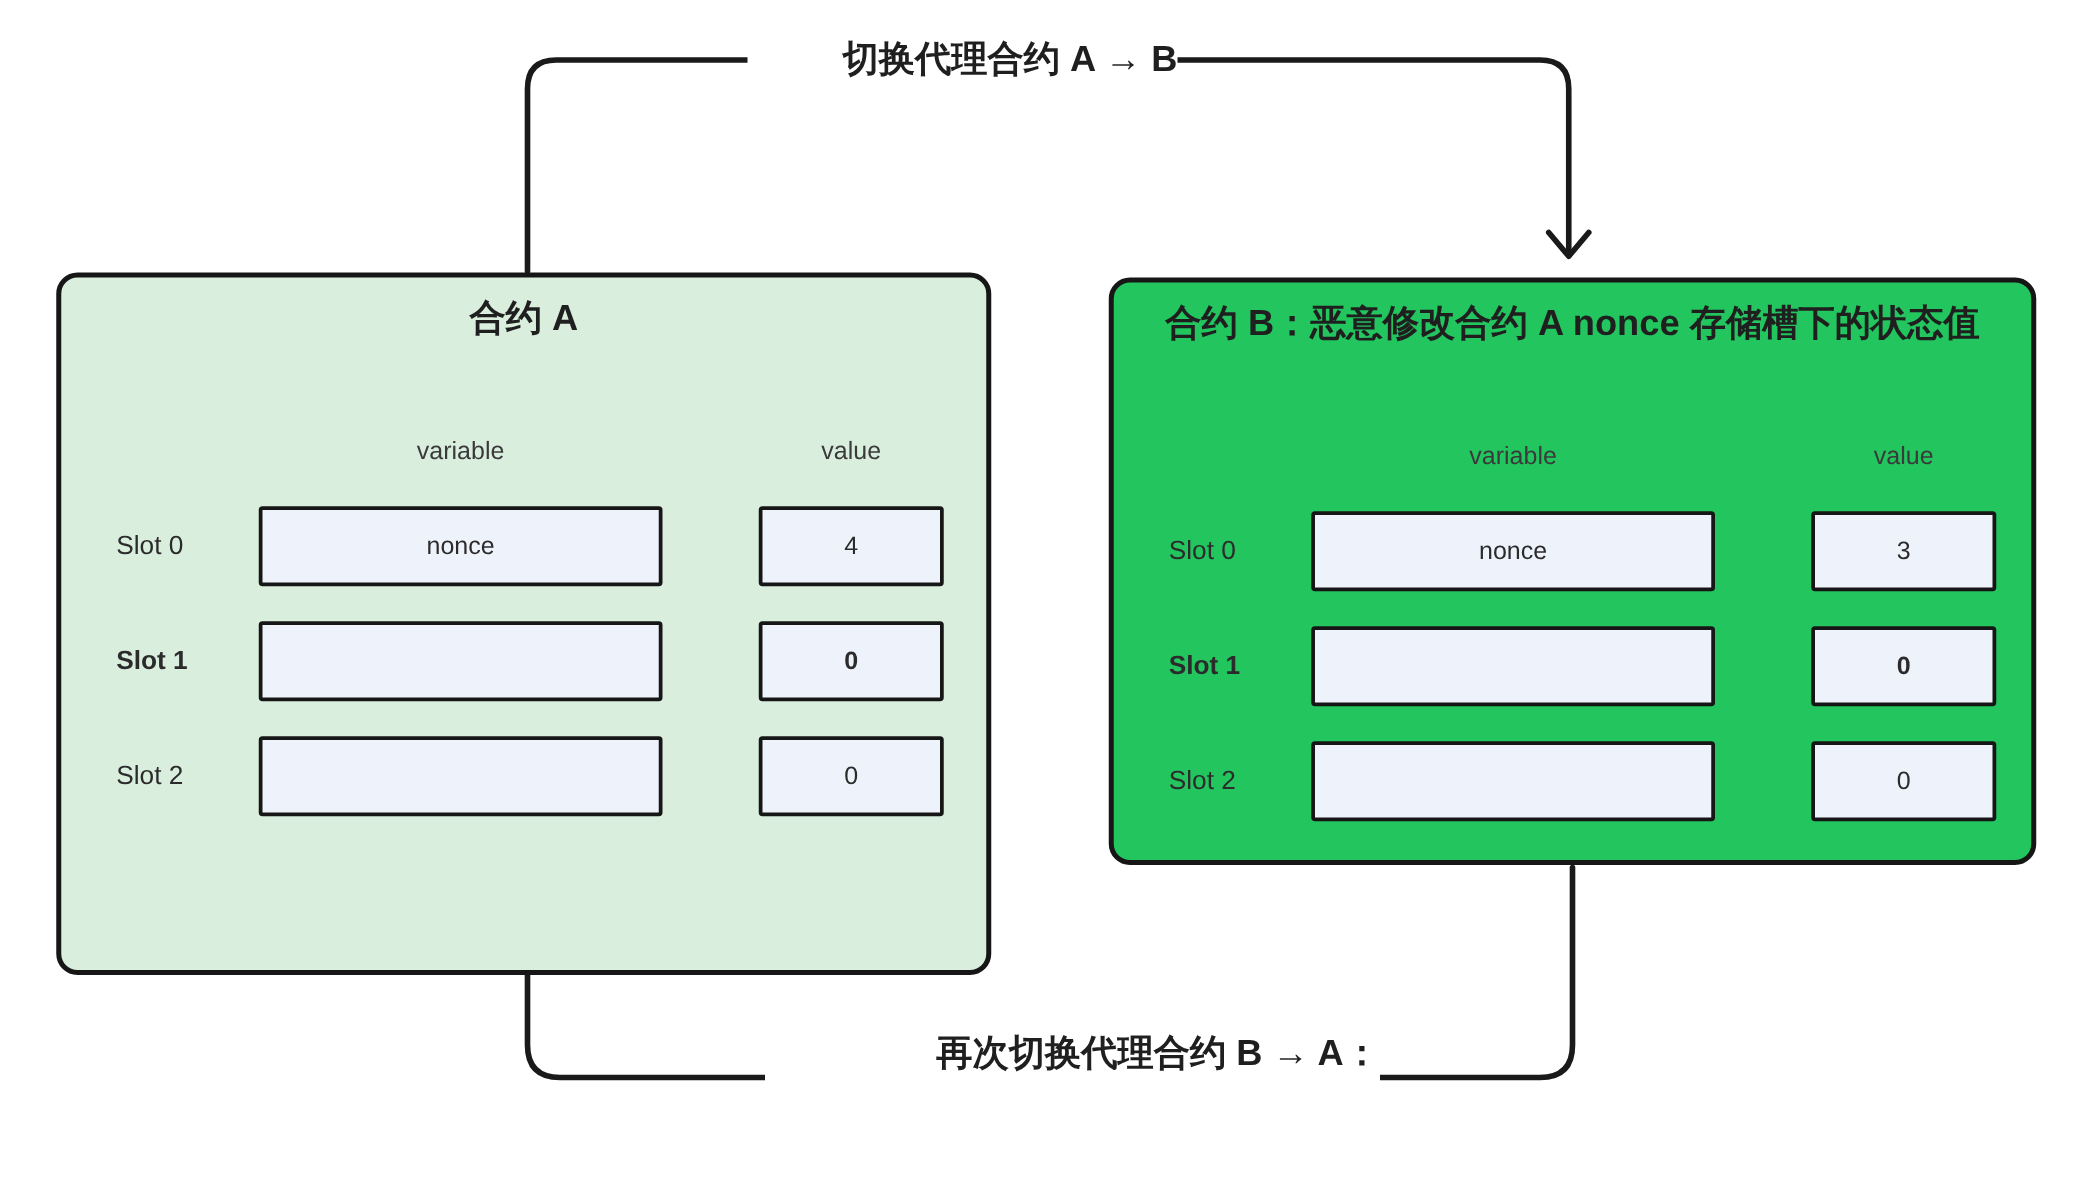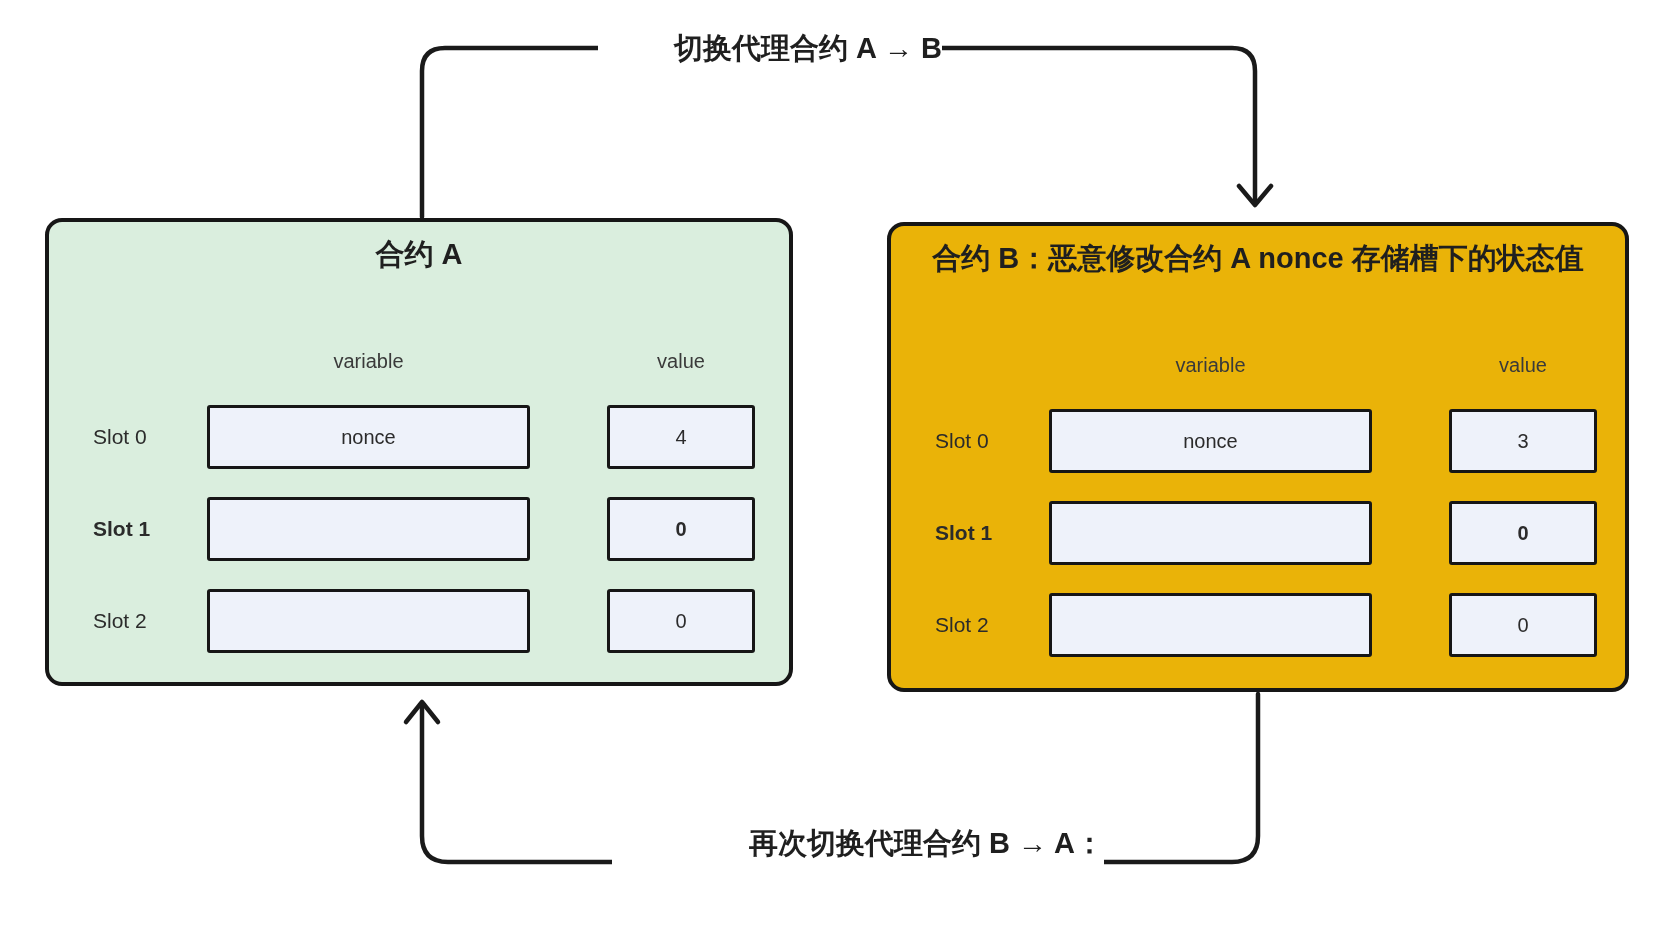--- a/index.html
+++ b/index.html
@@ -41,22 +41,22 @@
   #top-arrow-label  { left: 598px; top: 27px;  width: 344px; height: 42px; }
   #bottom-arrow-label { left: 612px; top: 822px; width: 492px; height: 84px; }
 
   
   .contract {
     position: absolute;
     z-index: 2;
     border: 4px solid #161616;
     border-radius: 17px;
   }
-  #box-a { left: 45px;  top: 218px; width: 748px; height: 468px; background: #daeede; }
-  #box-b { left: 887px; top: 222px; width: 742px; height: 470px; background: #eab308; }
+  #box-a { left: 45px;  top: 218px; width: 748px; height: 562px; background: #daeede; }
+  #box-b { left: 887px; top: 222px; width: 742px; height: 470px; background: #22c55e; }
 
   .box-title {
     position: absolute;
     left: 0; right: 0; top: 13px;
     height: 40px;
     display: flex; align-items: center; justify-content: center;
     font-size: 29px;
     font-weight: bold;
     color: #1f1f1f;
     white-space: nowrap;

